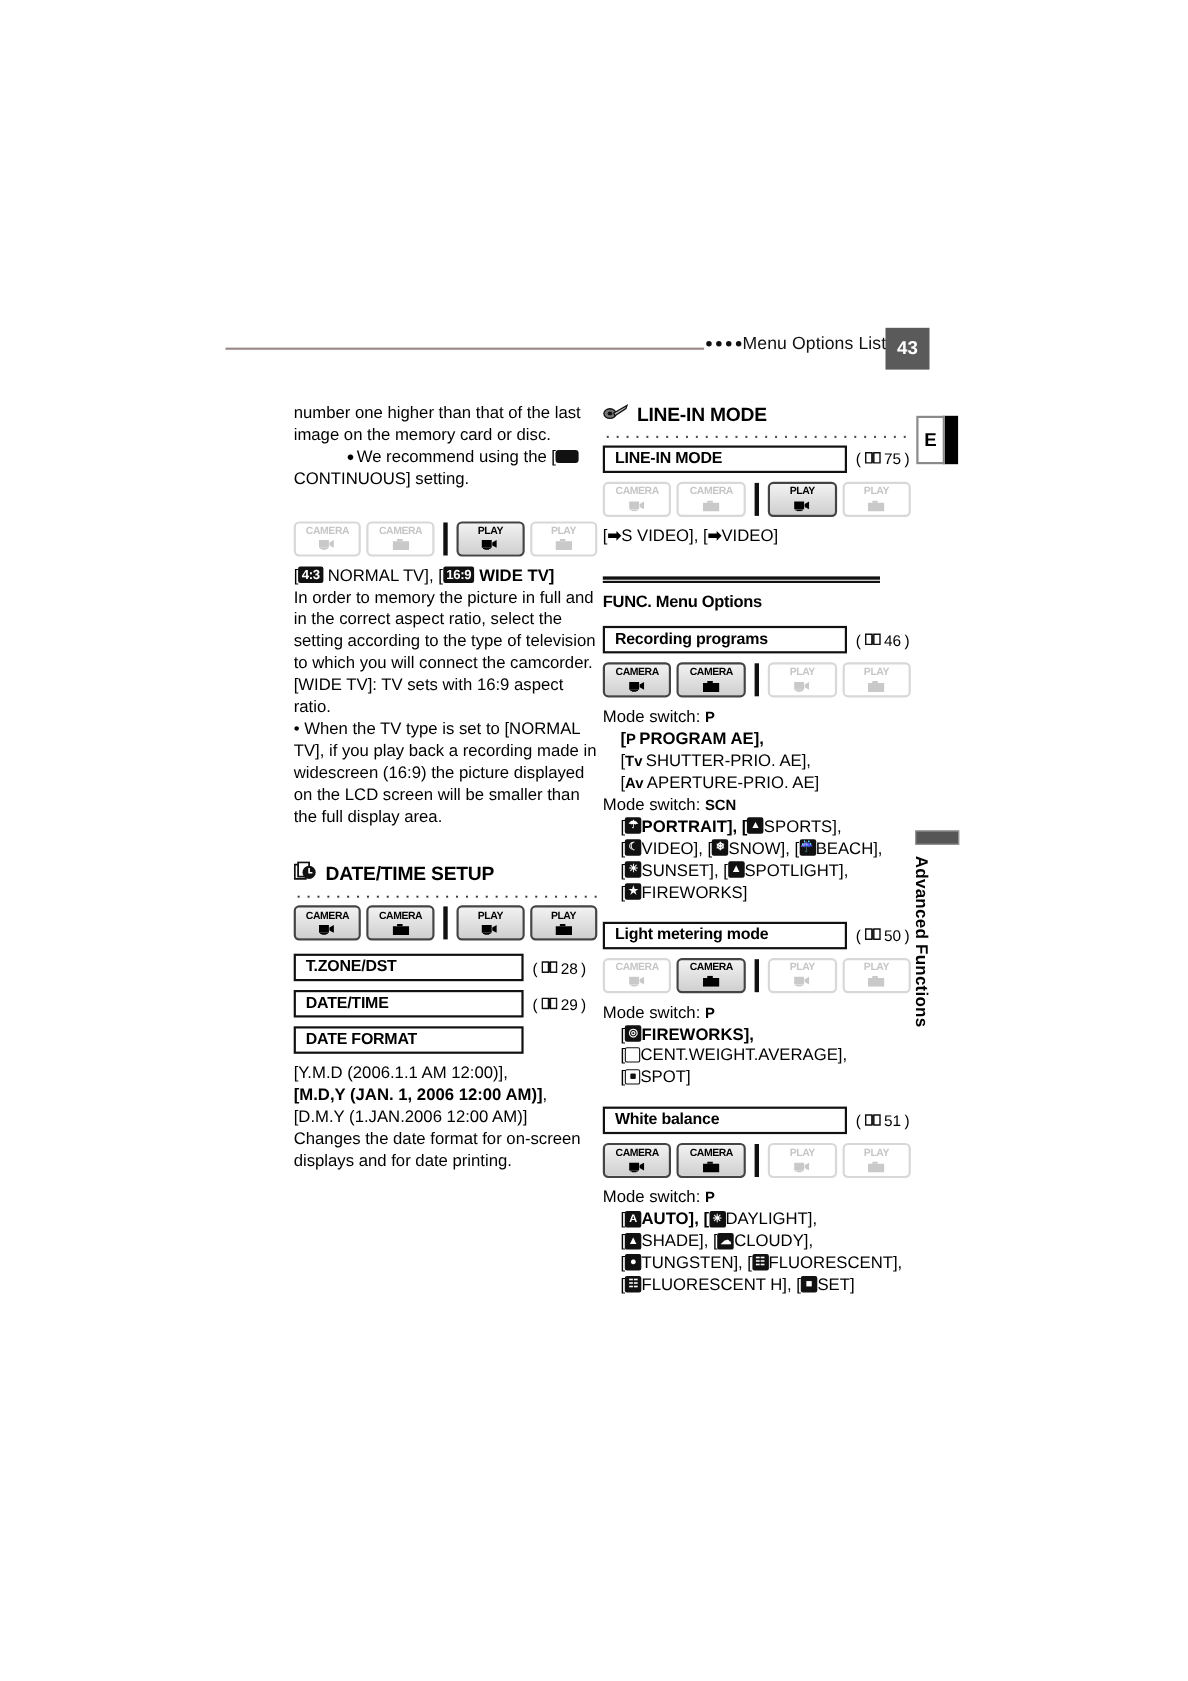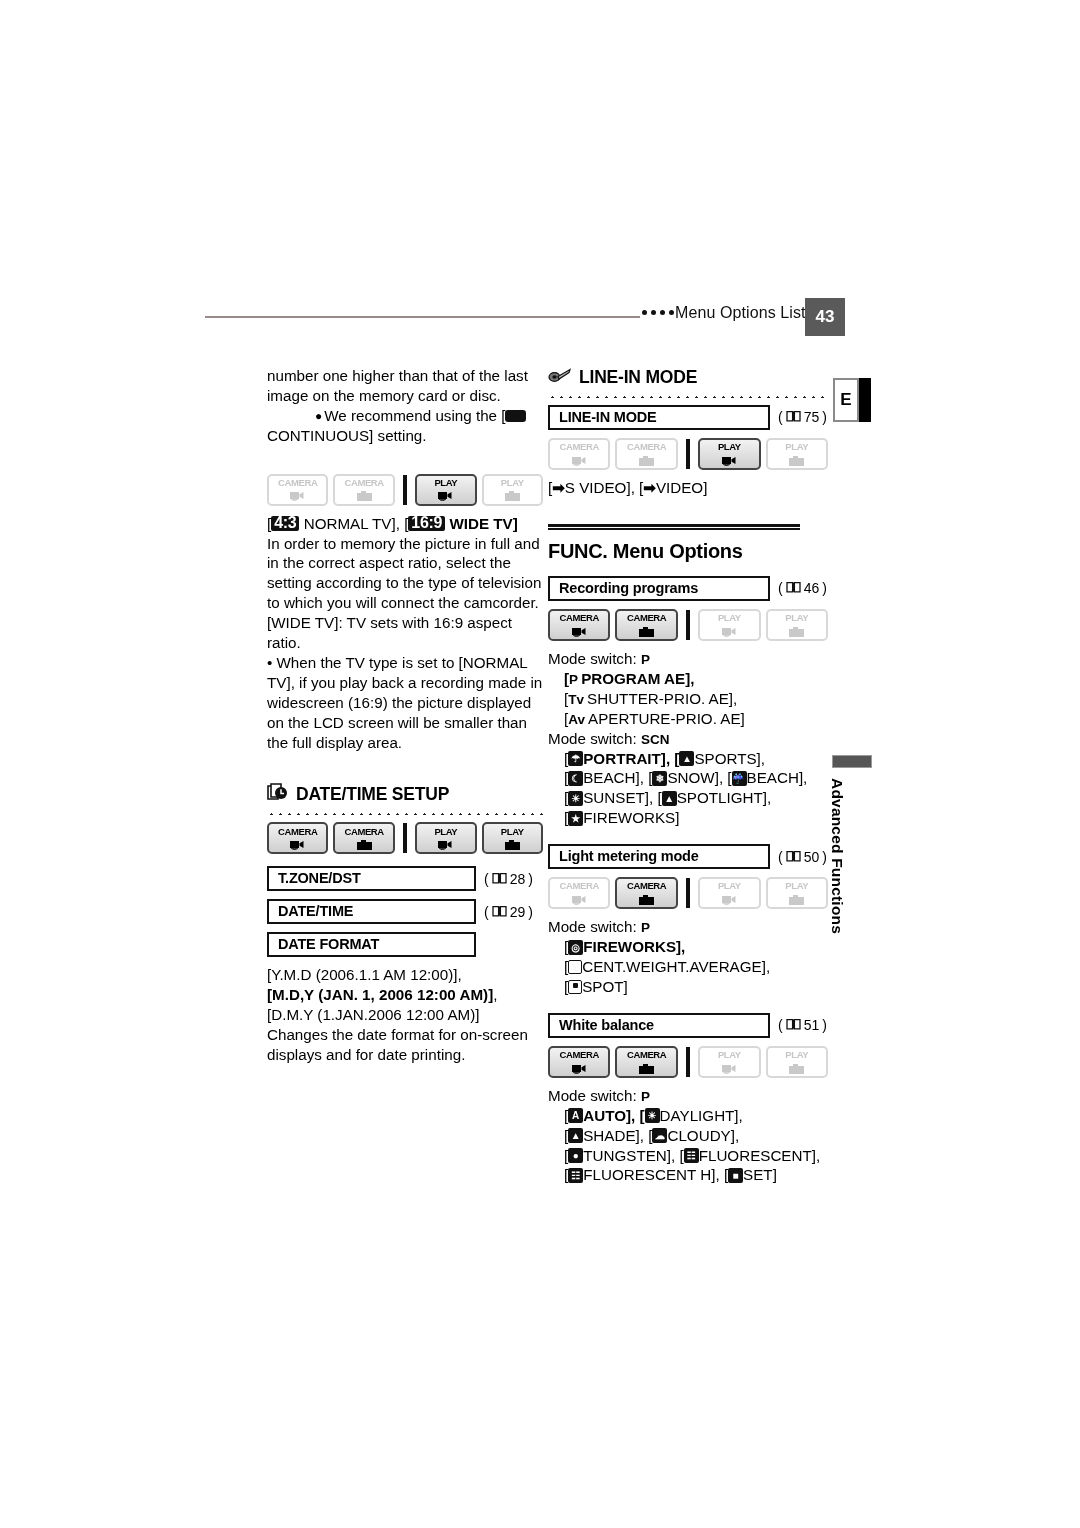--- a/index.html
+++ b/index.html
@@ -66,35 +66,35 @@
   .mbtn.on .lbl{color:#000;}
   .mbtn.off .lbl{color:#c6c6c6;}
   .mbtn .gl{line-height:1;margin-top:1px;}
   .mbtn.on .gl svg{fill:#000;}
   .mbtn.off .gl svg{fill:#c9c9c9;}
 
   
   .chip{display:inline-flex;align-items:center;justify-content:center;
         background:#111;color:#fff;font-weight:bold;border-radius:2px;
         vertical-align:middle;position:relative;top:-1px;}
-  .chip-ratio{height:15px;padding:0 3px;font-size:16px;letter-spacing:-.3px;}
+  .chip-ratio{height:15px;padding:0 3px;font-size:12px;letter-spacing:-.3px;}
   .chip-sq{width:15px;height:15px;font-size:10px;}
   .chip-cont{display:inline-block;width:21px;height:12px;background:#111;border-radius:3px;
              vertical-align:middle;position:relative;top:-1px;}
   .chip-out{display:inline-block;width:14px;height:14px;border:1.6px solid #111;border-radius:2px;
             vertical-align:middle;position:relative;top:-1px;box-sizing:border-box;}
   .chip-out.dot::after{content:"";display:block;width:5px;height:5px;background:#111;border-radius:1px;margin:2.5px auto;}
   .arrowg{font-size:15px;font-weight:bold;}
   .msw{font-size:13.5px;font-weight:bold;letter-spacing:0;}
   .indent{padding-left:16px;}
 
   
   .dbl-rule{width:252px;height:6px;border-top:3px solid #111;border-bottom:2px solid #111;
             box-sizing:border-box;background:#fff;}
-  .func-title{font-size:20px;font-weight:bold;letter-spacing:-.3px;}
+  .func-title{font-size:15px;font-weight:bold;letter-spacing:-.3px;}
 
   
   .etab{position:absolute;left:833px;top:378px;width:38px;height:44px;}
   .etab .blk{position:absolute;right:0;top:0;width:14px;height:44px;background:#000;}
   .etab .wht{position:absolute;left:0;top:0;width:26px;height:44px;background:#fff;border:2px solid #8a8a8a;box-sizing:border-box;}
   .etab .ltr{position:absolute;left:0;top:0;width:26px;height:44px;display:flex;align-items:center;
              justify-content:center;font-size:17px;font-weight:bold;}
 
   .sidetab{position:absolute;left:828px;top:755px;width:50px;}
   .sidetab .bar{width:40px;height:13px;background:#565656;border:1.5px solid #9a9a9a;box-sizing:border-box;margin-left:4px;}
@@ -388,21 +388,21 @@
     <div class="spacer-8"></div>
 
     <p><span>Mode switch:</span> <span class="msw">P</span></p>
     <p class="indent"><b>[<span class="msw">P</span> <span>PROGRAM AE],</span></b></p>
     <p class="indent">[<b class="msw">Tv</b> <span>SHUTTER-PRIO. AE],</span></p>
     <p class="indent">[<b class="msw">Av</b> <span>APERTURE-PRIO. AE]</span></p>
 
     <p><span>Mode switch:</span> <span class="msw">SCN</span></p>
 
     <p class="indent">[<span class="chip chip-sq">☂</span><b>PORTRAIT], [</b><span class="chip chip-sq">▴</span><span>SPORTS],</span></p>
-    <p class="indent">[<span class="chip chip-sq">☾</span><span>BEACH], [</span><span class="chip chip-sq">❄</span><span>SNOW], [</span><span class="chip chip-sq">☔</span><span>BEACH],</span></p>
+    <p class="indent">[<span class="chip chip-sq">☾</span><span>VIDEO], [</span><span class="chip chip-sq">❄</span><span>SNOW], [</span><span class="chip chip-sq">☔</span><span>BEACH],</span></p>
     <p class="indent">[<span class="chip chip-sq">☀</span><span>SUNSET], [</span><span class="chip chip-sq">▲</span><span>SPOTLIGHT],</span></p>
     <p class="indent">[<span class="chip chip-sq">★</span><span>FIREWORKS]</span></p>
 
     <div class="spacer-16"></div>
 
     <div class="menu-row">
       <div class="menu-box mb-w222">Light metering mode</div>
       <span class="ref">(<span class="book"><svg width="15" height="12" viewBox="0 0 15 12">
               <path d="M1 1.6h5.6v9.2H1z" fill="#fff" stroke="#111" stroke-width="1.3"></path>
               <path d="M8.4 1.6H14v9.2H8.4z" fill="#fff" stroke="#111" stroke-width="1.3"></path>

